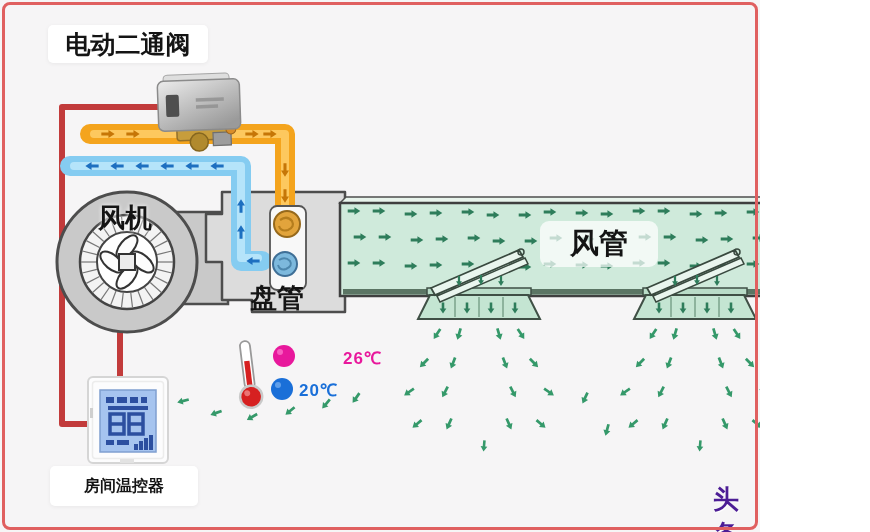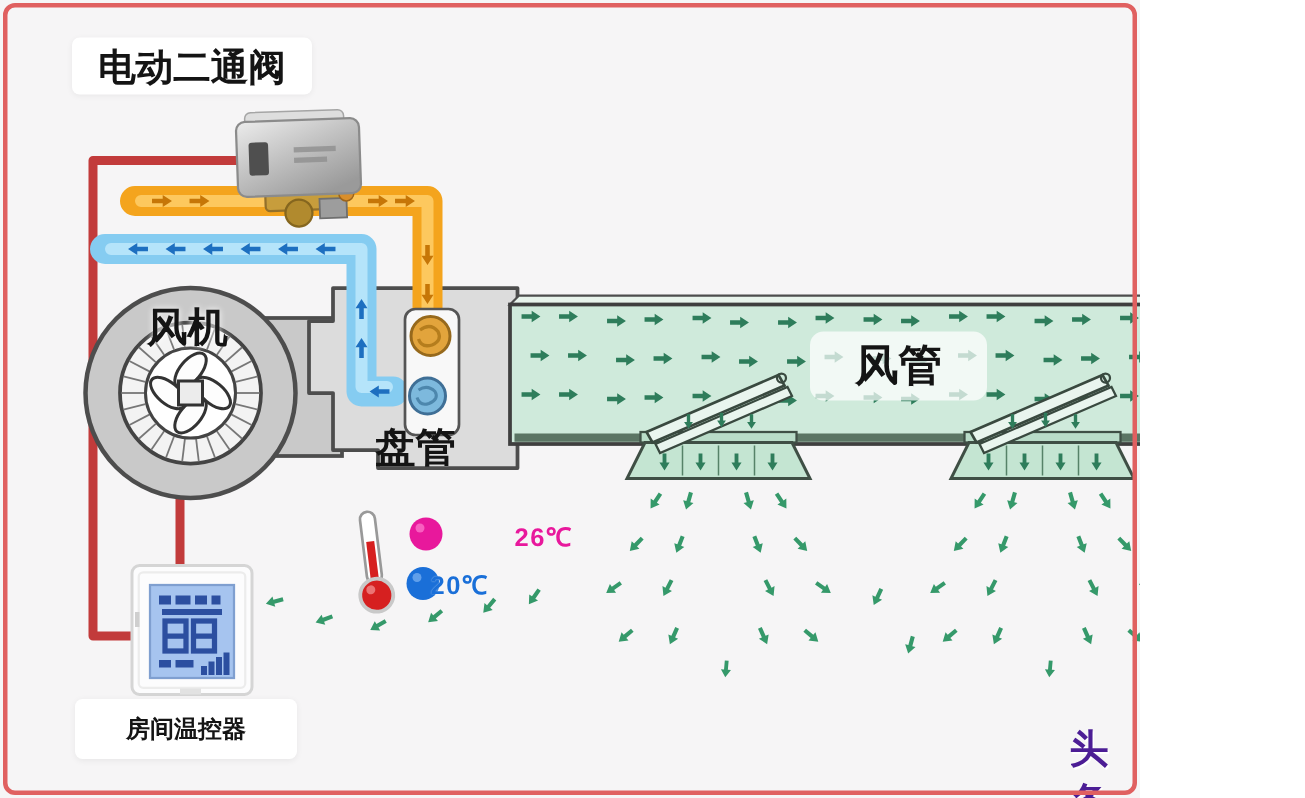--- a/index.html
+++ b/index.html
@@ -13,21 +13,21 @@
              justify-content:center;box-shadow:0 1px 4px rgba(0,0,0,0.06);}
   .lbl-valve{left:48px;top:25px;width:160px;height:38px;font-size:25px;}
   .lbl-fan{left:98px;top:200px;font-size:27px;text-shadow:0 0 4px #fff;}
   .lbl-coil{left:250px;top:280px;font-size:27px;}
   .lbl-duct{left:540px;top:221px;font-size:29px;background:rgba(255,255,255,0.72);
             padding:3px 30px;border-radius:9px;}
   .lbl-thermostat{left:50px;top:466px;width:148px;height:40px;font-size:16px;}
   .temp{position:absolute;z-index:20;font-weight:bold;font-size:17px;letter-spacing:1px;
         text-shadow:0 0 1px rgba(255,255,255,.6);}
   .temp-hot{left:299px;top:346px;color:var(--hot_dot,#e8189c);margin-left:44px;}
-  .temp-cold{left:287px;top:378px;color:var(--cold_dot,#1a6fd8);}
+  .temp-cold{left:299px;top:378px;color:var(--cold_dot,#1a6fd8);}
   .watermark{position:absolute;left:670px;top:482px;z-index:30;font-weight:bold;
              font-size:26px;color:#4c1d95;text-shadow:1px 1px 0 #ffffff;margin-left:43px;}
 </style>
 </head>
 <body>
 
 <div class="canvas">
 
   <svg class="diagram" width="870" height="532" viewBox="0 0 870 532">
     <defs>

